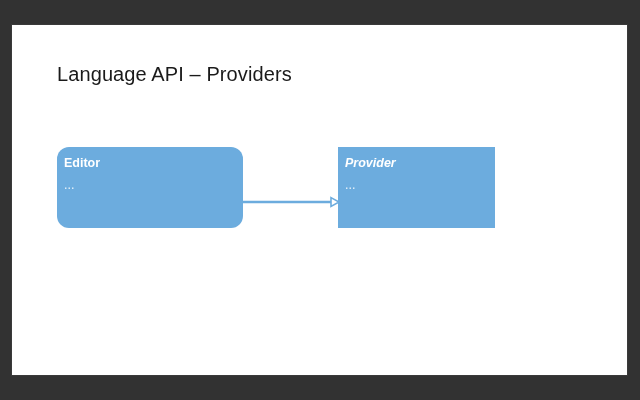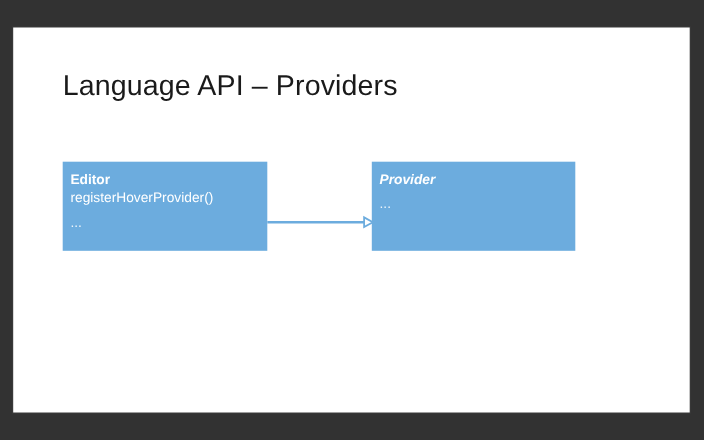--- a/index.html
+++ b/index.html
@@ -32,46 +32,47 @@
     height: 350px;
     background: #ffffff;
     box-shadow: 0 0 0 1px rgba(255,255,255,0.04);
   }
 
   
   #slide-title {
     position: absolute;
     left: 45px;
     top: 37px;
-    font-size: 26px;
+    font-size: 20px;
     font-weight: 400;
     line-height: 1.2;
     color: #1a1a1a;
     letter-spacing: 0.1px;
     white-space: nowrap;
   }
 
   
   .api-box {
     position: absolute;
     box-sizing: border-box;
     background: #6CACDE;
     color: #ffffff;
     padding: 8px 7px 7px 7px;
   }
   #box-editor {
     left: 45px;
     top: 122px;
     width: 186px;
     height: 81px;
+    border-radius: 12px;
   }
   #box-provider {
     left: 326px;
     top: 122px;
-    width: 185px;
+    width: 157px;
     height: 81px;
   }
 
   .box-line {
     font-size: 12.5px;
     line-height: 17px;
     white-space: nowrap;
   }
   .box-title        { font-weight: bold; }
   .box-title-italic { font-weight: bold; font-style: italic; }
@@ -101,23 +102,20 @@
 <div id="deck-frame">
 
   <div id="slide">
 
     <div id="slide-title">Language API – Providers</div>
 
     <div id="box-editor" class="api-box">
       <div class="box-line">
         <span class="box-title">Editor</span>
       </div>
-      <div class="box-line">
-        <span class="box-method">registerHoverProvider</span><span class="paren">()</span>
-      </div>
       <div class="box-ellipsis">...</div>
     </div>
 
     <svg id="connector" viewBox="0 0 97 14">
       <line x1="0" y1="7" x2="88" y2="7" stroke="#6CACDE" stroke-width="2.4"></line>
       <path d="M 88 2.6 L 96 7 L 88 11.4 Z" fill="none" stroke="#6CACDE" stroke-width="1.6" stroke-linejoin="miter"></path>
     </svg>
 
     <div id="box-provider" class="api-box">
       <div class="box-line">

